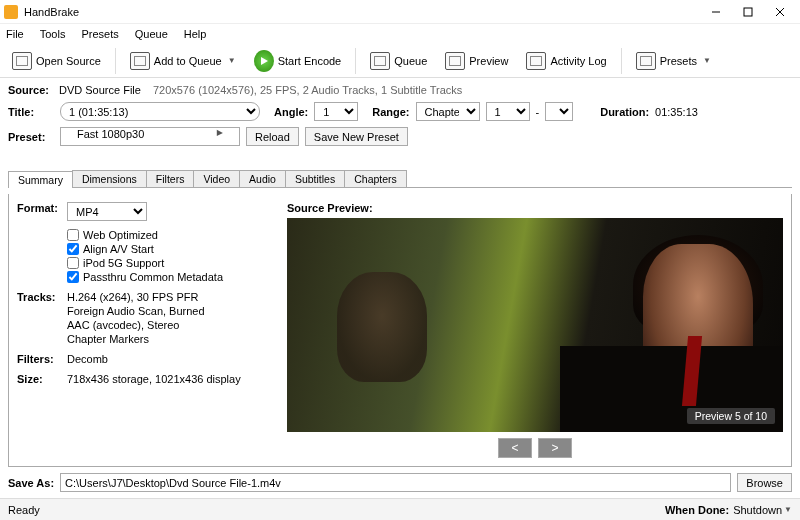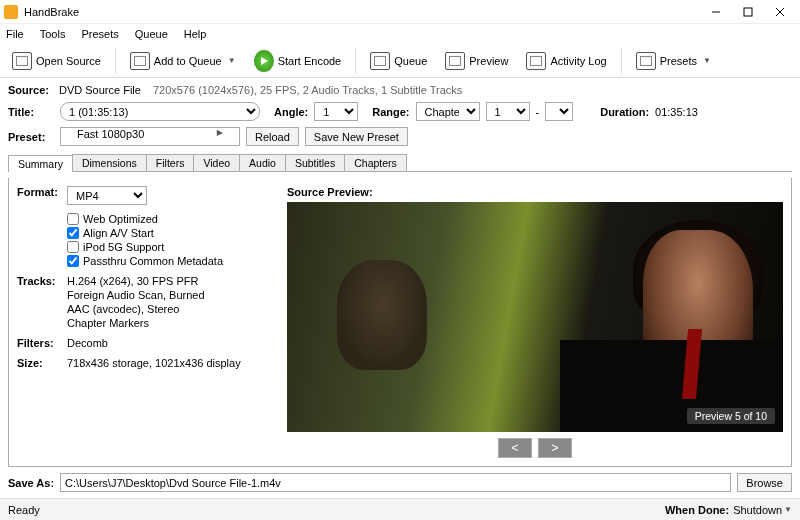--- a/index.html
+++ b/index.html
@@ -18,21 +18,21 @@
   .chev { font-size: 8px; color: #555; margin-left: 2px; }
   .content { flex: 1; padding: 6px 8px; overflow: hidden; display: flex; flex-direction: column; gap: 6px; }
   .row { display: flex; align-items: center; gap: 6px; }
   .label { font-weight: 600; }
   .info-text { color: #666; }
   select, input[type=text] { border: 1px solid #aaa; padding: 1px 4px; height: 19px; background: #fff; }
   .btn { border: 1px solid #aaa; background: #f4f4f4; padding: 2px 8px; cursor: pointer; height: 19px; }
   .title-sel { width: 200px; border-radius: 9px; }
   .preset-sel { flex: 1; display: flex; align-items: flex-start; border: 1px solid #aaa; height: 19px; padding: 0 16px; background: #fff; }
   .preset-sel .arrow { font-size: 8px; color: #555; }
-  .tabs { display: flex; border-bottom: 1px solid #aaa; margin-top: 2px; }
+  .tabs { display: flex; border-bottom: 1px solid #aaa; margin-top: 18px; }
   .tab { padding: 2px 9px; border: 1px solid #aaa; border-bottom: none; margin-right: -1px; background: #eee; cursor: pointer; font-size: 10.5px; }
   .tab.active { background: #fff; position: relative; top: 1px; }
   .tab-body { flex: 1; border: 1px solid #aaa; border-top: none; padding: 8px; display: flex; gap: 10px; min-height: 0; }
   .left-col { width: 260px; display: flex; flex-direction: column; gap: 8px; }
   .field { display: flex; }
   .field .fl { width: 50px; font-weight: 600; }
   .field .fv { flex: 1; display: flex; flex-direction: column; gap: 2px; font-size: 10.5px; }
   .chk { display: flex; align-items: center; gap: 4px; }
   .chk input { width: 12px; height: 12px; }
   .right-col { flex: 1; display: flex; flex-direction: column; }

